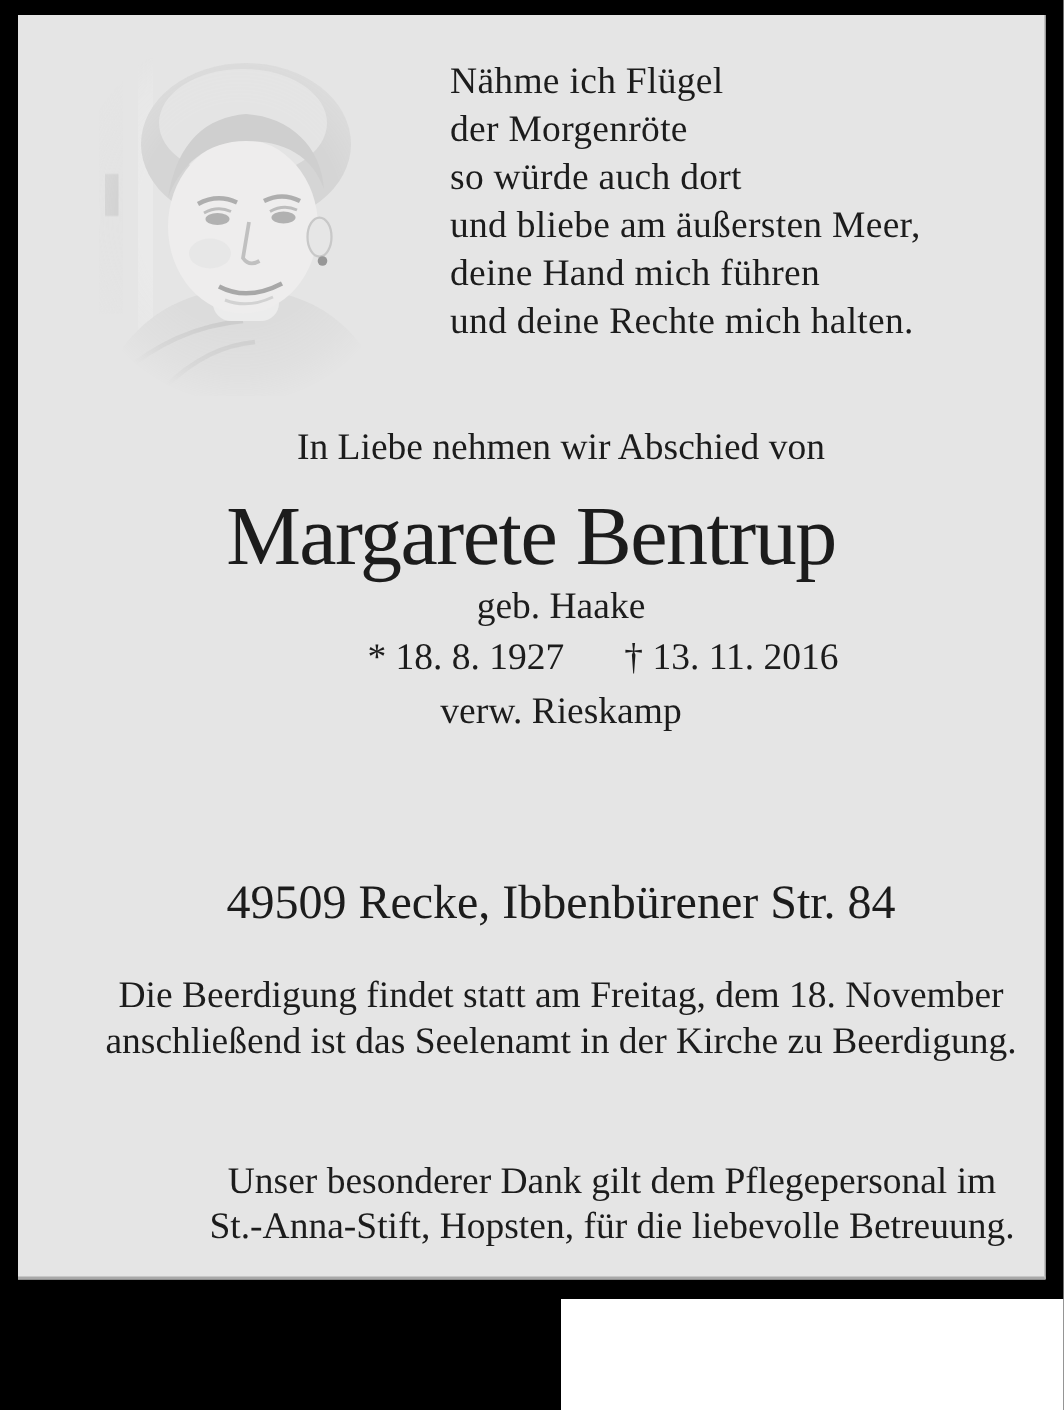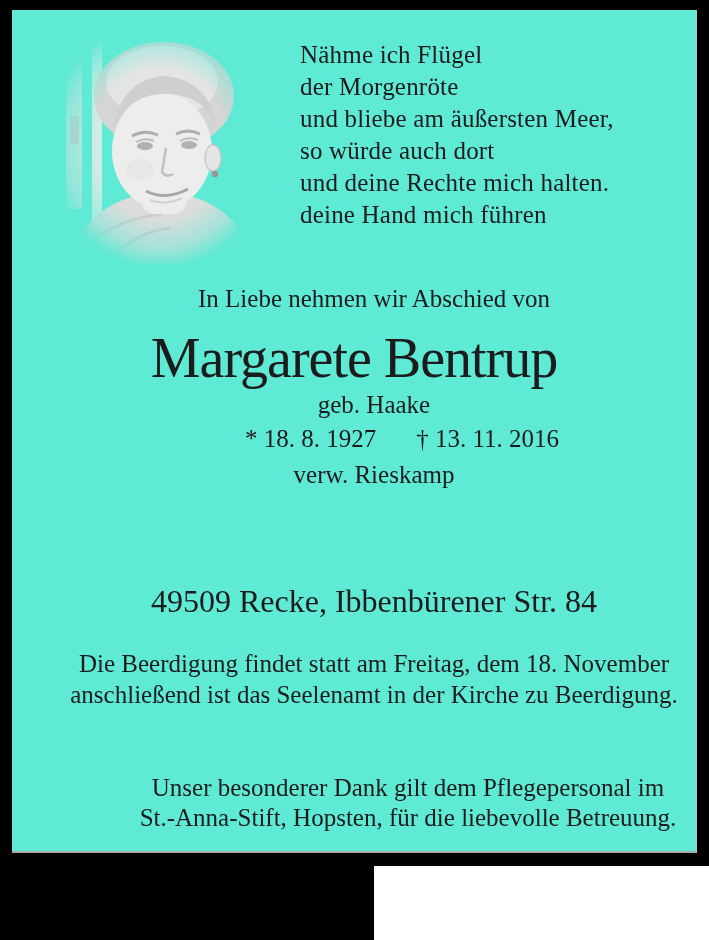--- a/index.html
+++ b/index.html
@@ -8,21 +8,21 @@
     background: #000000;
     position: relative;
     overflow: hidden;
     font-family: "Liberation Serif", serif;
     color: #1c1c1c;
   }
   .card {
     position: absolute;
     left: 12px; top: 10px;
     width: 684px; height: 841px;
-    background: #5eead4;
+    background: #e5e5e5;
     border-bottom: 2px solid #a9a9a9;
     border-right: 1px solid #c2c2c2;
   }
   .photo {
     position: absolute;
     left: 38px; top: 14px;
     width: 220px; height: 240px;
   }
   .poem {
     position: absolute;
@@ -119,24 +119,24 @@
         <circle cx="165" cy="150" r="3.2" fill="#979797"></circle>
 
         <ellipse cx="90" cy="145" rx="14" ry="10" fill="#e2e2e2" opacity="0.6"></ellipse>
       </g>
     </svg>
   </div>
 
   <div class="poem">
     <div>Nähme ich Flügel</div>
     <div>der Morgenröte</div>
+    <div>so würde auch dort</div>
     <div>und bliebe am äußersten Meer,</div>
-    <div>so würde auch dort</div>
+    <div>deine Hand mich führen</div>
     <div>und deine Rechte mich halten.</div>
-    <div>deine Hand mich führen</div>
   </div>
 
   <div class="centered intro">In Liebe nehmen wir Abschied von</div>
 
   <h1 class="centered name">Margarete Bentrup</h1>
 
   <div class="centered subnames">
     <span>geb. Haake</span>
     <span>verw. Rieskamp</span>
   </div>

